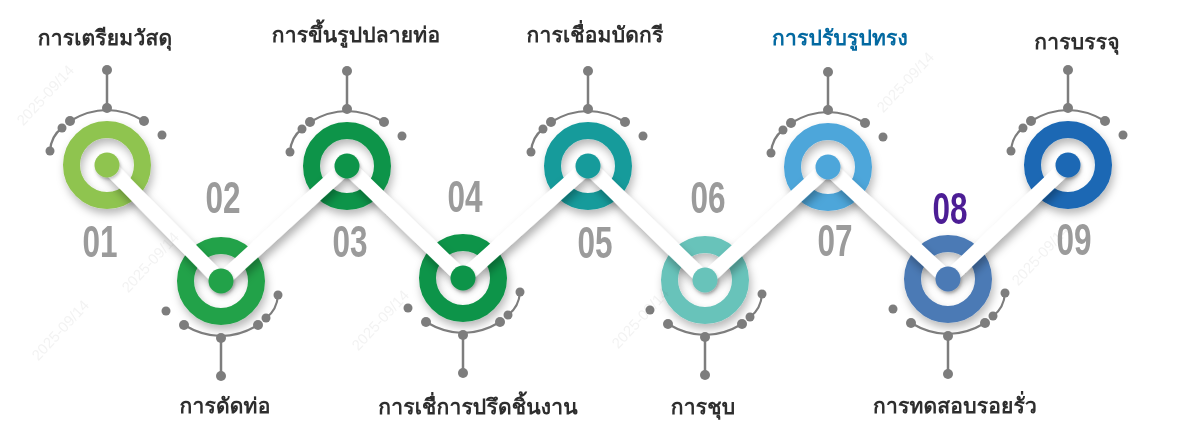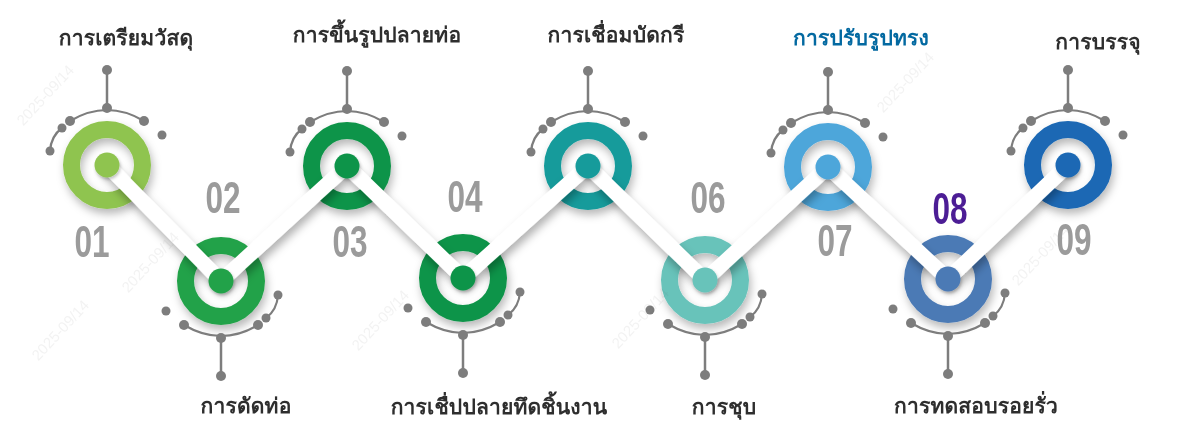--- a/index.html
+++ b/index.html
@@ -13,21 +13,20 @@
   .stage svg{position:absolute;left:0;top:0;}
   #overlay{position:absolute;left:0;top:0;width:100%;height:100%;}
   .step-label{
     position:absolute;
     transform:translate(-50%,-50%);
     font-size:21px;
     font-weight:700;
     color:#2e2e2e;
     white-space:nowrap;
     letter-spacing:.2px;
-    margin-left:21px;
   }
   .step-number{
     position:absolute;
     transform:translate(-50%,-50%);
     font-size:45px;
     font-weight:700;
     color:#9b9b9b;
     line-height:1;
     white-space:nowrap;
   }
@@ -196,28 +195,29 @@
       </g>
     </svg>
   <div id="overlay">
       <div class="watermark" style="left: 45px; top: 95px;"><span>2025-09/14</span></div>
       <div class="watermark" style="left: 60px; top: 330px;"><span>2025-09/14</span></div>
       <div class="watermark" style="left: 380px; top: 320px;"><span>2025-09/14</span></div>
       <div class="watermark" style="left: 640px; top: 318px;"><span>2025-09/14</span></div>
       <div class="watermark" style="left: 905px; top: 82px;"><span>2025-09/14</span></div>
       <div class="watermark" style="left: 1040px; top: 255px;"><span>2025-09/14</span></div>
       <div class="watermark" style="left: 150px; top: 262px;"><span>2025-09/14</span></div>
-      <div class="step-number" style="left: 92px; top: 241px; color: rgb(155, 155, 155);"><span>01</span></div>
+      <div class="step-number" style="left: 100px; top: 241px; color: rgb(155, 155, 155);"><span>01</span></div>
       <div class="step-label" style="left: 105px; top: 37px; color: rgb(46, 46, 46);"><span>การเตรียมวัสดุ</span></div>
       <div class="step-number" style="left: 223px; top: 197px; color: rgb(155, 155, 155);"><span>02</span></div>
       <div class="step-label" style="left: 225px; top: 405px; color: rgb(46, 46, 46); font-family: Liberation Serif, serif;"><span>การดัดท่อ</span></div>
       <div class="step-number" style="left: 350px; top: 241px; color: rgb(155, 155, 155);"><span>03</span></div>
       <div class="step-label" style="left: 356px; top: 34px; color: rgb(46, 46, 46);"><span>การขึ้นรูปปลายท่อ</span></div>
       <div class="step-number" style="left: 465px; top: 196px; color: rgb(155, 155, 155);"><span>04</span></div>
-      <div class="step-label" style="left: 478px; top: 406px; color: rgb(46, 46, 46);"><span>การเชื่ปปลายทึดชิ้นงาน</span></div>
+      <div class="step-label" style="left: 478px; top: 406px; color: rgb(46, 46, 46);"><span>การเชื่การปรึดชิ้นงาน</span></div>
+      <div class="step-number" style="left: 595px; top: 242px; color: rgb(155, 155, 155);"><span>05</span></div>
       <div class="step-label" style="left: 595px; top: 34px; color: rgb(46, 46, 46);"><span>การเชื่อมบัดกรี</span></div>
       <div class="step-number" style="left: 708px; top: 197px; color: rgb(155, 155, 155);"><span>06</span></div>
       <div class="step-label" style="left: 703px; top: 406px; color: rgb(46, 46, 46);"><span>การชุบ</span></div>
       <div class="step-number" style="left: 835px; top: 240px; color: rgb(155, 155, 155); text-decoration: underline;"><span>07</span></div>
       <div class="step-label" style="left: 840px; top: 37px; color: #0369a1;"><span>การปรับรูปทรง</span></div>
       <div class="step-number" style="left: 950px; top: 208px; color: #4c1d95; text-align: right;"><span>08</span></div>
       <div class="step-label" style="left: 955px; top: 405px; color: rgb(46, 46, 46);"><span>การทดสอบรอยรั่ว</span></div>
       <div class="step-number" style="left: 1074px; top: 239px; color: rgb(155, 155, 155);"><span>09</span></div>
       <div class="step-label" style="left: 1077px; top: 41px; color: rgb(46, 46, 46);"><span>การบรรจุ</span></div>
     </div>

